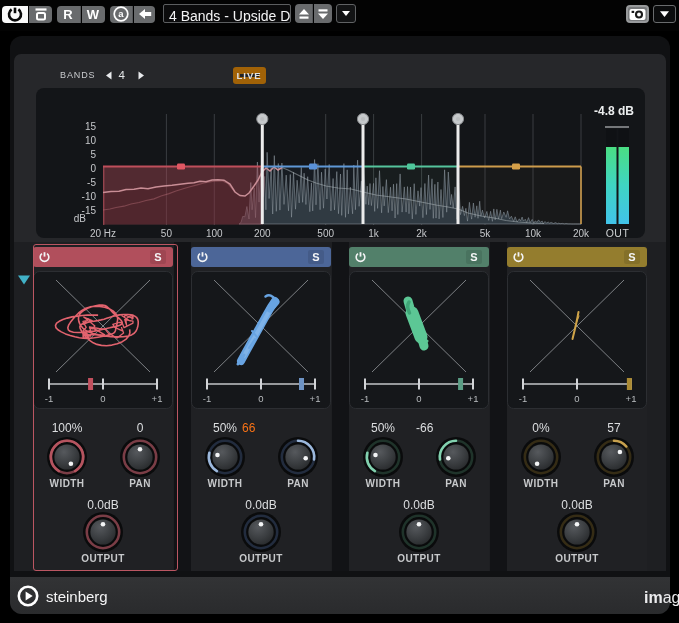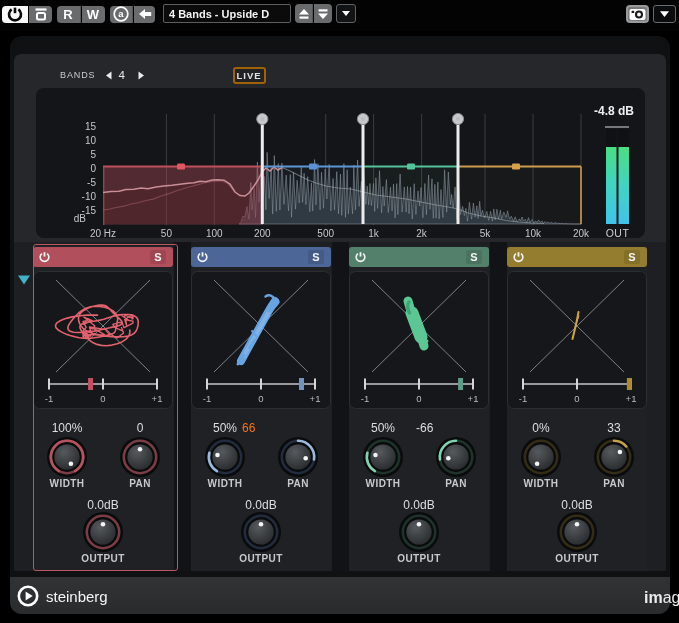--- a/index.html
+++ b/index.html
@@ -43,21 +43,21 @@
       <text x="8" y="11.2" text-anchor="middle" font-family="Liberation Sans" font-size="9.5" font-weight="bold" fill="#fff">a</text>
     </svg>
   </div>
 <div class="tb ctr" style="left:134px;top:5.5px;width:21px;height:17px;border-radius:0 4px 4px 0">
     <svg width="14" height="12">
       <path d="M7,1 L7,11 L1,6 Z" fill="#fff"></path>
       <rect x="6.2" y="4" width="7" height="4" fill="#fff"></rect>
     </svg>
   </div>
 <div class="abs" style="left:163px;top:4px;width:128px;height:19px;background:#0b0b0c;border:1px solid #5c5e60;border-radius:2px;overflow:hidden">
-    <div style="position:absolute;left:5px;top:2.5px;color:#f4f4f5;font-size:11px;font-weight:bold;white-space:nowrap">4 Bands - Upside D</div>
+    <div style="position:absolute;left:5px;top:2.5px;color:#f4f4f5;font-size:14px;font-weight:normal;white-space:nowrap">4 Bands - Upside D</div>
   </div>
 <div class="tb ctr" style="left:295px;top:4px;width:18px;height:19px;border-radius:4px 0 0 4px;border-right:1px solid #55575a">
     <svg width="12" height="12">
       <path d="M6,1 L11,6.5 L1,6.5 Z" fill="#fff"></path>
       <rect x="1.5" y="8.5" width="9" height="2.2" fill="#fff"></rect>
     </svg>
   </div>
 <div class="tb ctr" style="left:314px;top:4px;width:18px;height:19px;border-radius:0 4px 4px 0">
     <svg width="12" height="12">
       <rect x="1.5" y="1.3" width="9" height="2.2" fill="#fff"></rect>
@@ -87,21 +87,21 @@
 <div class="abs" style="left:174px;top:242px;width:17px;height:329px;background:#121316"></div>
 <div class="abs" style="left:332px;top:242px;width:17px;height:329px;background:#121316"></div>
 <div class="abs" style="left:490px;top:242px;width:17px;height:329px;background:#121316"></div>
 <div class="abs" style="left:10px;top:577px;width:660px;height:37px;background:linear-gradient(#323335,#2a2b2d);border-radius:0 0 12px 12px"></div>
 <div class="txt" style="left:60px;top:70px;font-size:9px;letter-spacing:0.9px;color:#c9cbce">BANDS</div>
 <svg class="abs" style="left:105px;top:70.5px" width="42" height="9">
     <path d="M6.5,0.5 L6.5,8.5 L1,4.5 Z" fill="#e8eaec"></path>
     <path d="M33.5,0.5 L33.5,8.5 L39,4.5 Z" fill="#e8eaec"></path>
   </svg>
 <div class="txt" style="left:118.5px;top:68.5px;font-size:11.5px;color:#e4e6e8">4</div>
-<div class="abs ctr" style="left:232.5px;top:67px;width:33px;height:17px;background:#212225;border:2px solid #a16207;border-radius:3px;color:#dfe1e3;font-size:9.5px;font-weight:bold;letter-spacing:1px">LIVE</div>
+<div class="abs ctr" style="left:232.5px;top:67px;width:33px;height:17px;background:#212225;border:7px solid #a16207;border-radius:3px;color:#dfe1e3;font-size:9.5px;font-weight:bold;letter-spacing:1px">LIVE</div>
 <svg class="abs" style="left:17px;top:274px" width="14" height="12">
     <path d="M1,1.5 L13,1.5 L7,10.5 Z" fill="#41b1c7"></path>
   </svg>
 <svg class="abs" style="left:36px;top:88px" width="609" height="150" font-family="Liberation Sans">
     <rect x="0" y="0" width="609" height="150" rx="8" fill="#131518"></rect>
     <line x1="130.4" y1="26" x2="130.4" y2="137" stroke="#3a3d41" stroke-width="1"></line>
     <line x1="178.3" y1="26" x2="178.3" y2="137" stroke="#3a3d41" stroke-width="1"></line>
     <line x1="226.3" y1="26" x2="226.3" y2="137" stroke="#3a3d41" stroke-width="1"></line>
     <line x1="289.7" y1="26" x2="289.7" y2="137" stroke="#3a3d41" stroke-width="1"></line>
     <line x1="337.6" y1="26" x2="337.6" y2="137" stroke="#3a3d41" stroke-width="1"></line>
@@ -340,21 +340,21 @@
     <line x1="16" y1="113" x2="124" y2="113" stroke="#97999c" stroke-width="2"></line>
     <line x1="16" y1="107.5" x2="16" y2="118.5" stroke="#d2d4d7" stroke-width="2"></line>
     <line x1="70" y1="107.5" x2="70" y2="118.5" stroke="#d2d4d7" stroke-width="2"></line>
     <line x1="124" y1="107.5" x2="124" y2="118.5" stroke="#d2d4d7" stroke-width="2"></line>
     <rect x="119.88" y="107" width="5" height="12" fill="#ab8a33"></rect>
     <text x="16" y="131" text-anchor="middle" font-size="9.5" fill="#b9bcbf">-1</text>
     <text x="70" y="131" text-anchor="middle" font-size="9.5" fill="#b9bcbf">0</text>
     <text x="124" y="131" text-anchor="middle" font-size="9.5" fill="#b9bcbf">+1</text>
   </svg>
 <div class="txt" style="left:501px;top:421px;width:80px;text-align:center;font-size:12px;color:#dcdee0">0%</div>
-<div class="txt" style="left:574px;top:421px;width:80px;text-align:center;font-size:12px;color:#dcdee0">33</div>
+<div class="txt" style="left:574px;top:421px;width:80px;text-align:center;font-size:12px;color:#dcdee0">57</div>
 <svg style="position:absolute;left:518.5px;top:434.5px" width="44" height="44">
     <circle cx="22" cy="22" r="20" fill="#0a0b0c"></circle>
     <circle cx="22" cy="22" r="16.2" fill="none" stroke="#352c15" stroke-width="2.6"></circle>
     <circle cx="22" cy="22" r="13.2" fill="#0e0f10"></circle>
     <circle cx="22" cy="22" r="12.6" fill="url(#kn)"></circle>
     <circle cx="18.10" cy="28.75" r="2.3" fill="#f4f5f6"></circle>
   </svg>
 <svg style="position:absolute;left:592px;top:434.5px" width="44" height="44">
     <circle cx="22" cy="22" r="20" fill="#0a0b0c"></circle>
     <circle cx="22" cy="22" r="16.2" fill="none" stroke="#352c15" stroke-width="2.6"></circle>

